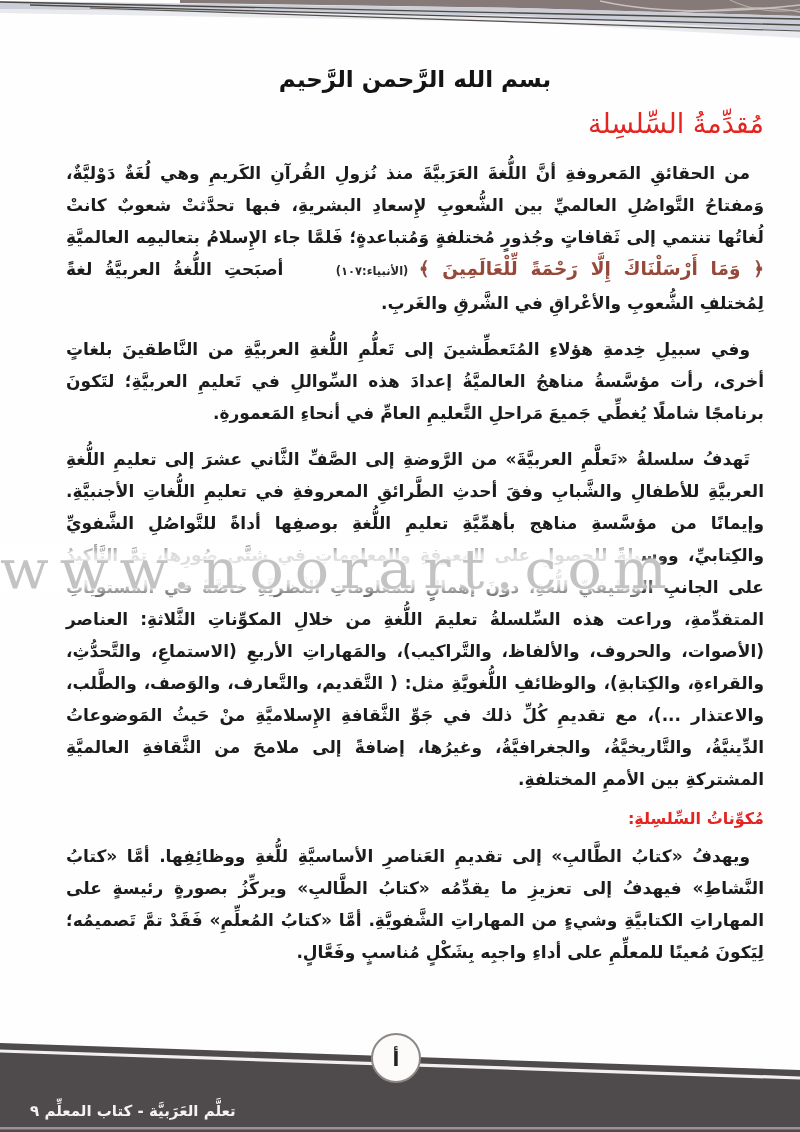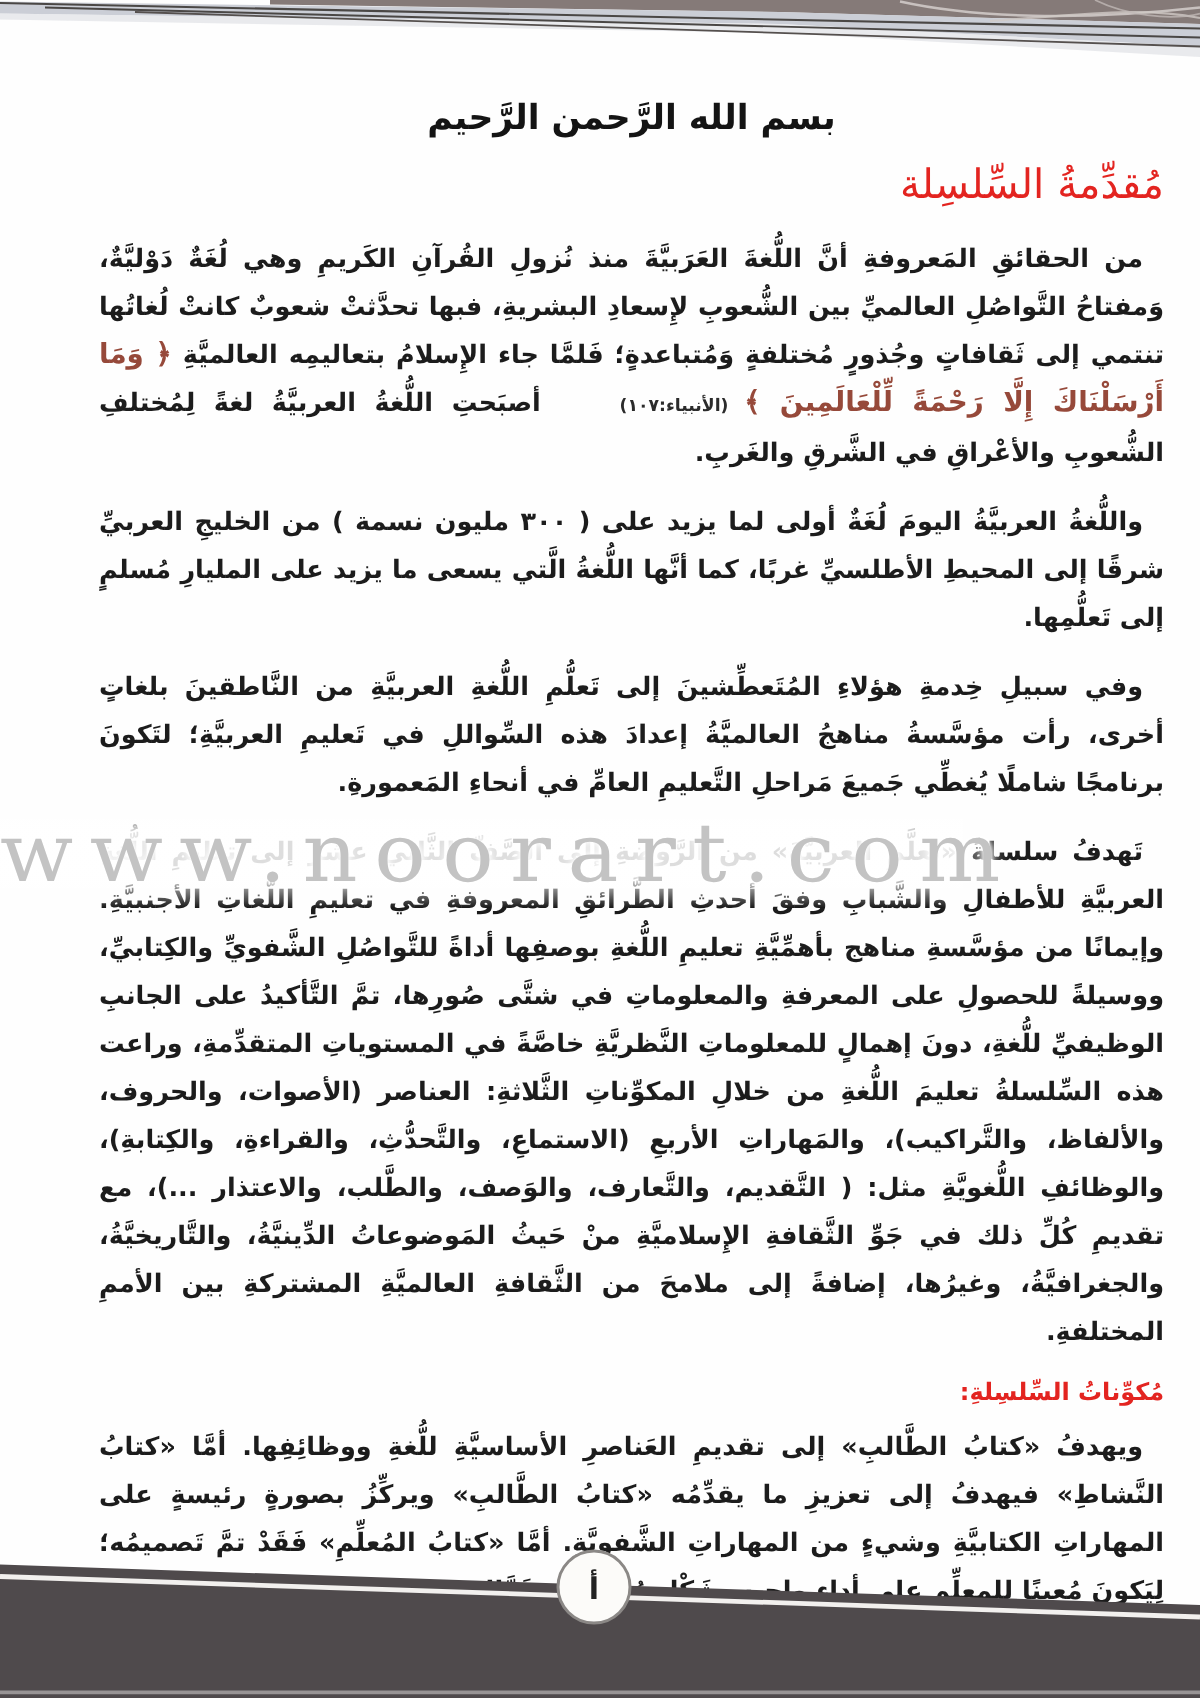--- a/index.html
+++ b/index.html
@@ -5,21 +5,21 @@
   html,body{margin:0;padding:0;}
   body{
     width:800px;height:1132px;position:relative;overflow:hidden;
     background:#fefefe;
     font-family:"DejaVu Sans",sans-serif;
   }
   
   .header-decor{position:absolute;top:0;left:0;width:800px;height:56px;}
   
   .content{
-    position:absolute;top:66px;right:24px;left:30px;
+    position:absolute;top:66px;right:36px;left:30px;
     direction:rtl;color:#1c1c1c;margin-left:36px;
   }
   .bismillah{
     text-align:center;font-size:23px;font-weight:bold;color:#141414;
     margin:0 0 16px 0;letter-spacing:0;
   }
   .series-intro{
     text-align:right;font-size:27px;font-weight:normal;color:#e32420;
     margin:0 0 18px 0;
   }
@@ -78,21 +78,20 @@
     <line x1="90" y1="8" x2="800" y2="31" stroke="#55504e" stroke-width="1.2"></line>
   </svg>
 </div>
 
 <div class="content">
   <div class="bismillah">بسم الله الرَّحمن الرَّحيم</div>
   <div class="series-intro">مُقدِّمةُ السِّلسِلة</div>
 
   <p class="body-par"><span>من الحقائقِ المَعروفةِ أنَّ اللُّغةَ العَرَبيَّةَ منذ نُزولِ القُرآنِ الكَريمِ وهي لُغَةٌ دَوْليَّةٌ، وَمفتاحُ التَّواصُلِ العالميِّ بين الشُّعوبِ لإِسعادِ البشريةِ، فبها تحدَّثتْ شعوبٌ كانتْ لُغاتُها تنتمي إلى ثَقافاتٍ وجُذورٍ مُختلفةٍ وَمُتباعدةٍ؛ فَلمَّا جاء الإِسلامُ بتعاليمِه العالميَّةِ </span><span class="quran-verse">﴿ وَمَا أَرْسَلْنَاكَ إِلَّا رَحْمَةً لِّلْعَالَمِينَ ﴾</span><span class="verse-ref"> (الأنبياء:١٠٧) </span><span>أصبَحتِ اللُّغةُ العربيَّةُ لغةً لِمُختلفِ الشُّعوبِ والأعْراقِ في الشَّرقِ والغَربِ.</span></p>
 
-  <p class="body-par">واللُّغةُ العربيَّةُ اليومَ لُغَةٌ أولى لما يزيد على ( ٣٠٠ مليون نسمة ) من الخليجِ العربيِّ شرقًا إلى المحيطِ الأطلسيِّ غربًا، كما أنَّها اللُّغةُ الَّتي يسعى ما يزيد على المليارِ مُسلمٍ إلى تَعلُّمِها.</p>
 
   <p class="body-par">وفي سبيلِ خِدمةِ هؤلاءِ المُتَعطِّشينَ إلى تَعلُّمِ اللُّغةِ العربيَّةِ من النَّاطقينَ بلغاتٍ أخرى، رأت مؤسَّسةُ مناهجُ العالميَّةُ إعدادَ هذه السِّواللِ في تَعليمِ العربيَّةِ؛ لتَكونَ برنامجًا شاملًا يُغطِّي جَميعَ مَراحلِ التَّعليمِ العامِّ في أنحاءِ المَعمورةِ.</p>
 
   <p class="body-par">تَهدفُ سلسلةُ «تَعلَّمِ العربيَّةَ» من الرَّوضةِ إلى الصَّفِّ الثَّاني عشرَ إلى تعليمِ اللُّغةِ العربيَّةِ للأطفالِ والشَّبابِ وفقَ أحدثِ الطَّرائقِ المعروفةِ في تعليمِ اللُّغاتِ الأجنبيَّةِ. وإيمانًا من مؤسَّسةِ مناهج بأهمِّيَّةِ تعليمِ اللُّغةِ بوصفِها أداةً للتَّواصُلِ الشَّفويِّ والكِتابيِّ، ووسيلةً للحصولِ على المعرفةِ والمعلوماتِ في شتَّى صُورِها، تمَّ التَّأكيدُ على الجانبِ الوظيفيِّ للُّغةِ، دونَ إهمالٍ للمعلوماتِ النَّظريَّةِ خاصَّةً في المستوياتِ المتقدِّمةِ، وراعت هذه السِّلسلةُ تعليمَ اللُّغةِ من خلالِ المكوِّناتِ الثَّلاثةِ: العناصر (الأصوات، والحروف، والألفاظ، والتَّراكيب)، والمَهاراتِ الأربعِ (الاستماعِ، والتَّحدُّثِ، والقراءةِ، والكِتابةِ)، والوظائفِ اللُّغويَّةِ مثل: ( التَّقديم، والتَّعارف، والوَصف، والطَّلب، والاعتذار ...)، مع تقديمِ كُلِّ ذلك في جَوِّ الثَّقافةِ الإِسلاميَّةِ منْ حَيثُ المَوضوعاتُ الدِّينيَّةُ، والتَّاريخيَّةُ، والجغرافيَّةُ، وغيرُها، إضافةً إلى ملامحَ من الثَّقافةِ العالميَّةِ المشتركةِ بين الأممِ المختلفةِ.</p>
 
   <div class="components-heading">مُكوِّناتُ السِّلسِلةِ:</div>
 
 
   <p class="body-par">ويهدفُ «كتابُ الطَّالبِ» إلى تقديمِ العَناصرِ الأساسيَّةِ للُّغةِ ووظائِفِها. أمَّا «كتابُ النَّشاطِ» فيهدفُ إلى تعزيزِ ما يقدِّمُه «كتابُ الطَّالبِ» ويركِّزُ بصورةٍ رئيسةٍ على المهاراتِ الكتابيَّةِ وشيءٍ من المهاراتِ الشَّفويَّةِ. أمَّا «كتابُ المُعلِّمِ» فَقَدْ تمَّ تَصميمُه؛ لِيَكونَ مُعينًا للمعلِّمِ على أداءِ واجبِه بِشَكْلٍ مُناسبٍ وفَعَّالٍ.</p>
 </div>
@@ -104,13 +103,14 @@
 <div class="footer">
   <svg width="800" height="102" viewBox="0 0 102 102" preserveAspectRatio="none" style="position:absolute;left:0;top:0;width:800px;height:102px;">
   </svg>
   <svg width="800" height="102" viewBox="0 0 800 102" style="position:absolute;left:0;top:0;">
     <polygon points="0,13 800,40 800,102 0,102" fill="#4f4a4c"></polygon>
     <line x1="0" y1="21" x2="800" y2="48" stroke="#f2f0ee" stroke-width="3.2"></line>
     <rect x="0" y="97" width="800" height="2.5" fill="#989495"></rect>
     <circle cx="396" cy="28" r="24" fill="#fcfbf9" stroke="#8b8886" stroke-width="2"></circle>
   </svg>
   <div class="page-letter">أ</div>
+  <div class="footer-title">تعلَّم العَرَبيَّة - كتاب المعلِّم ٩</div>
 </div>
 
 </body></html>

